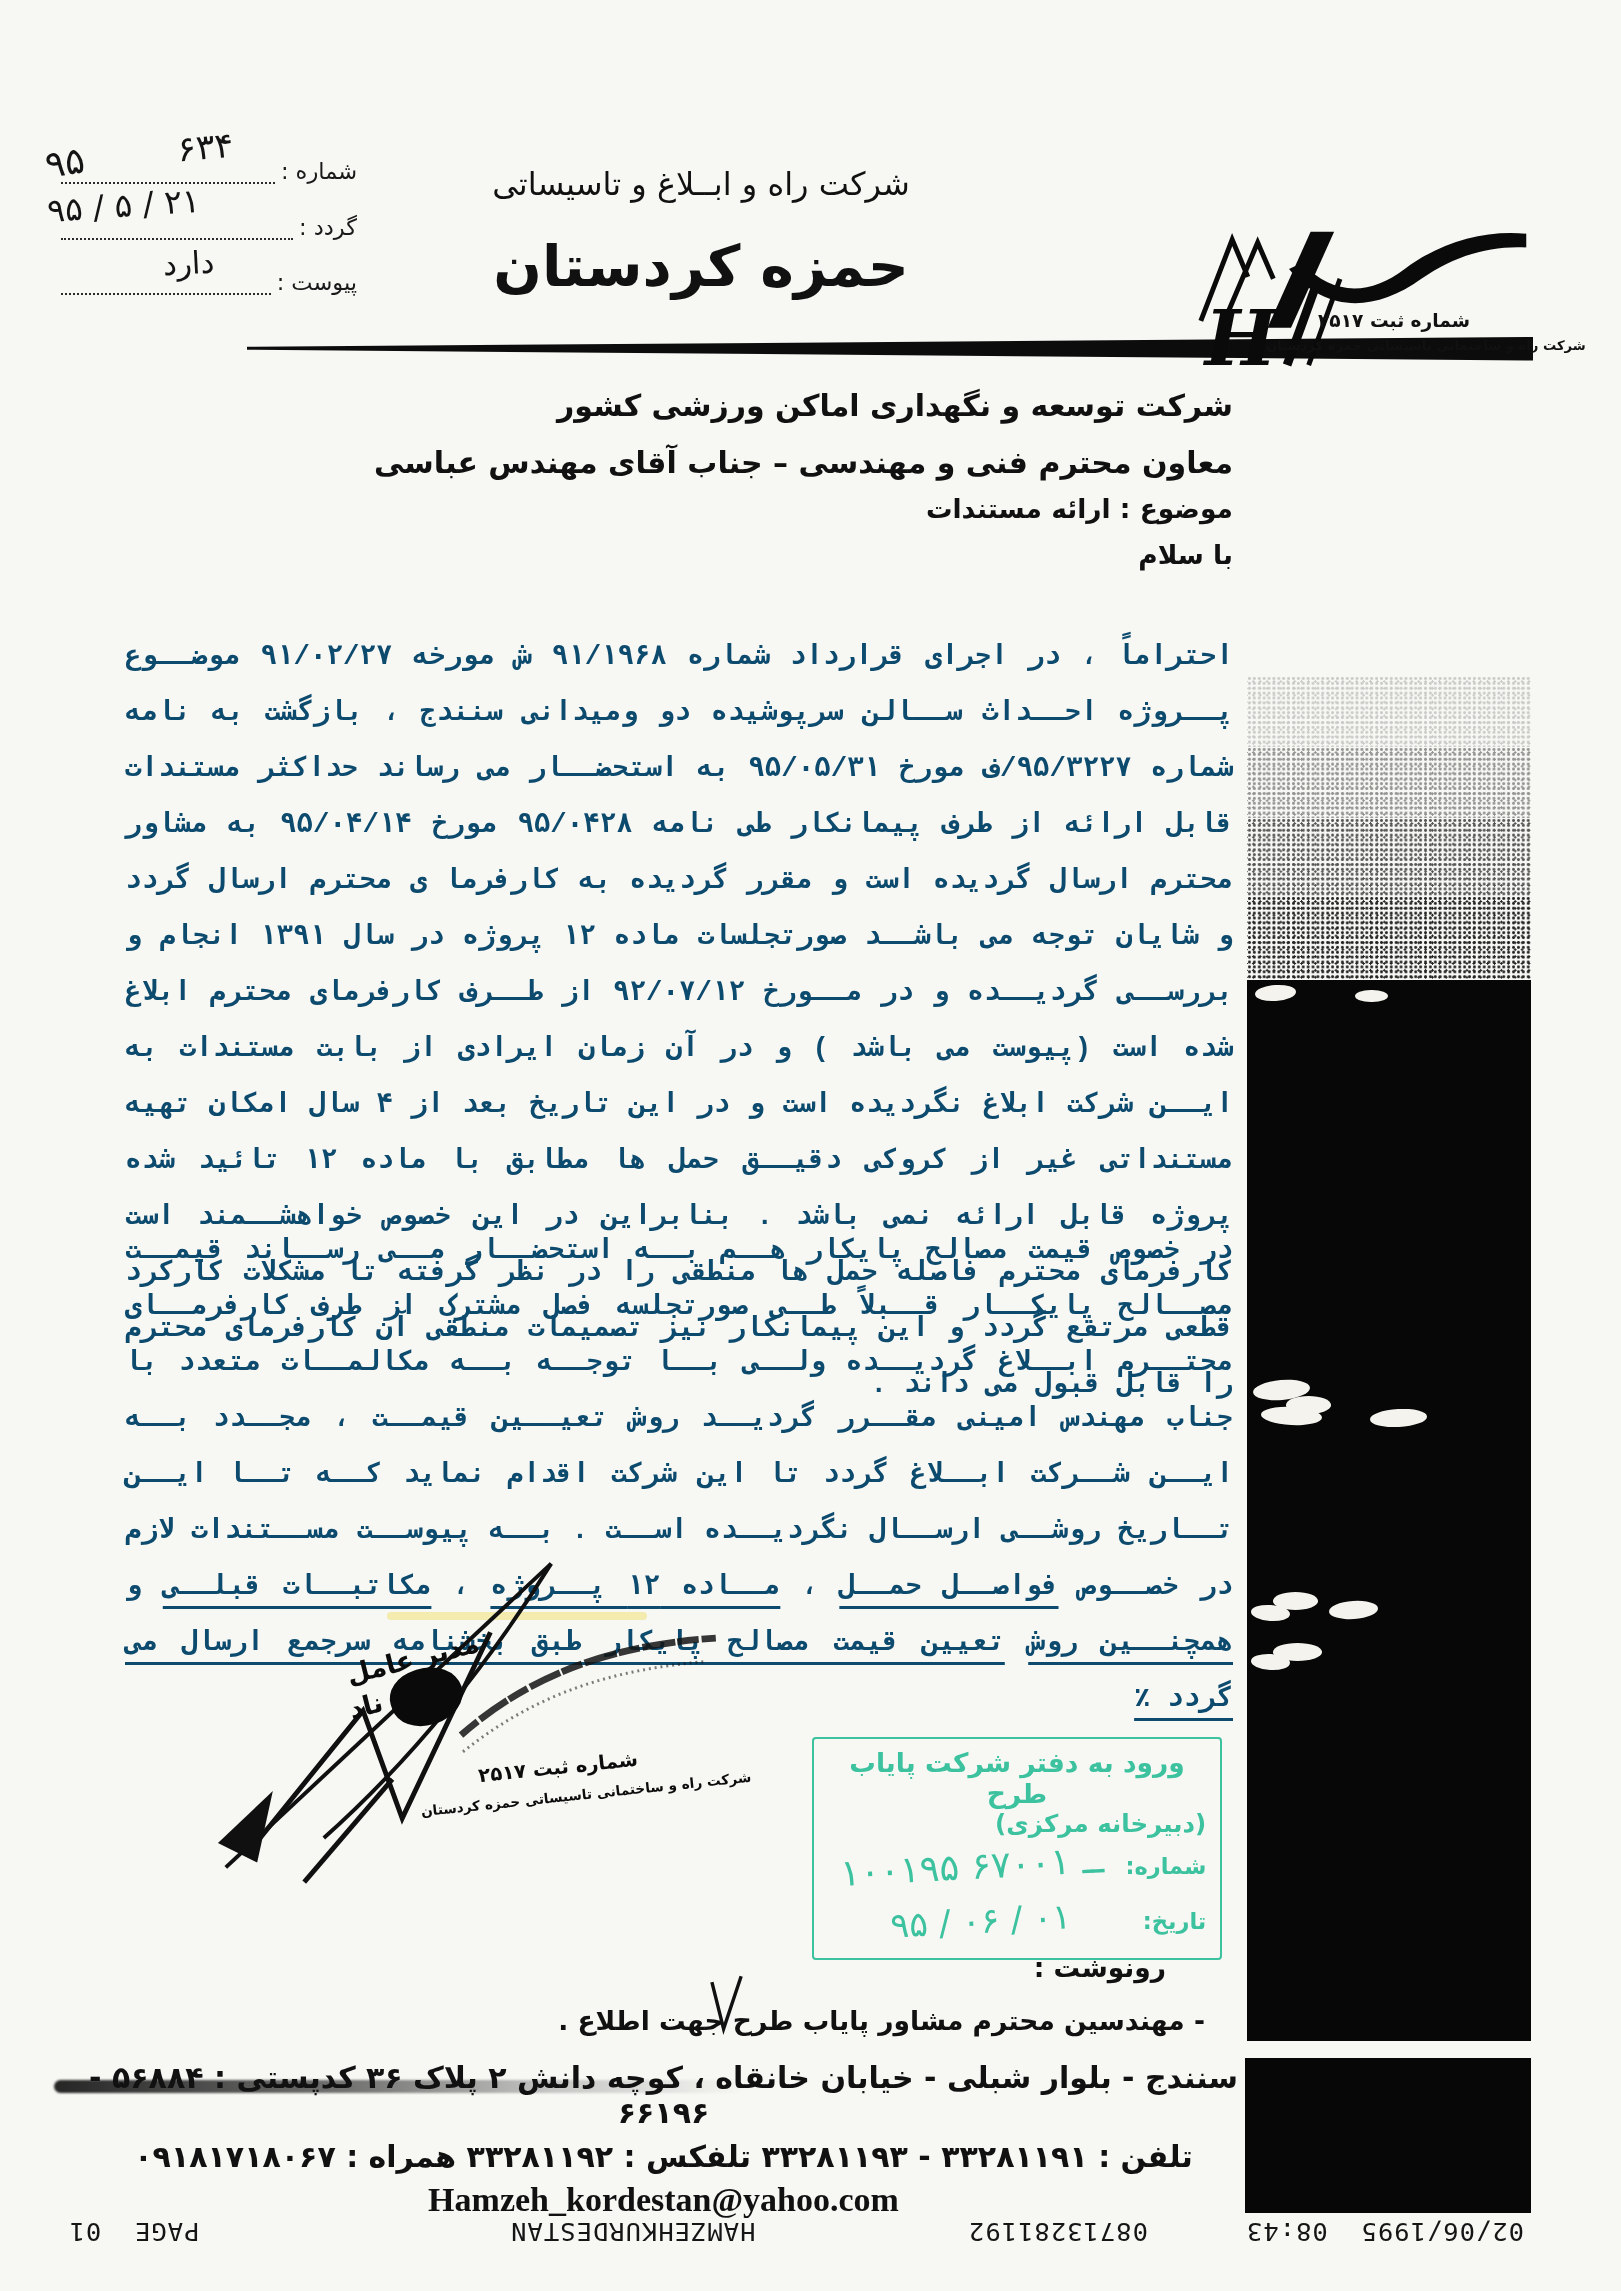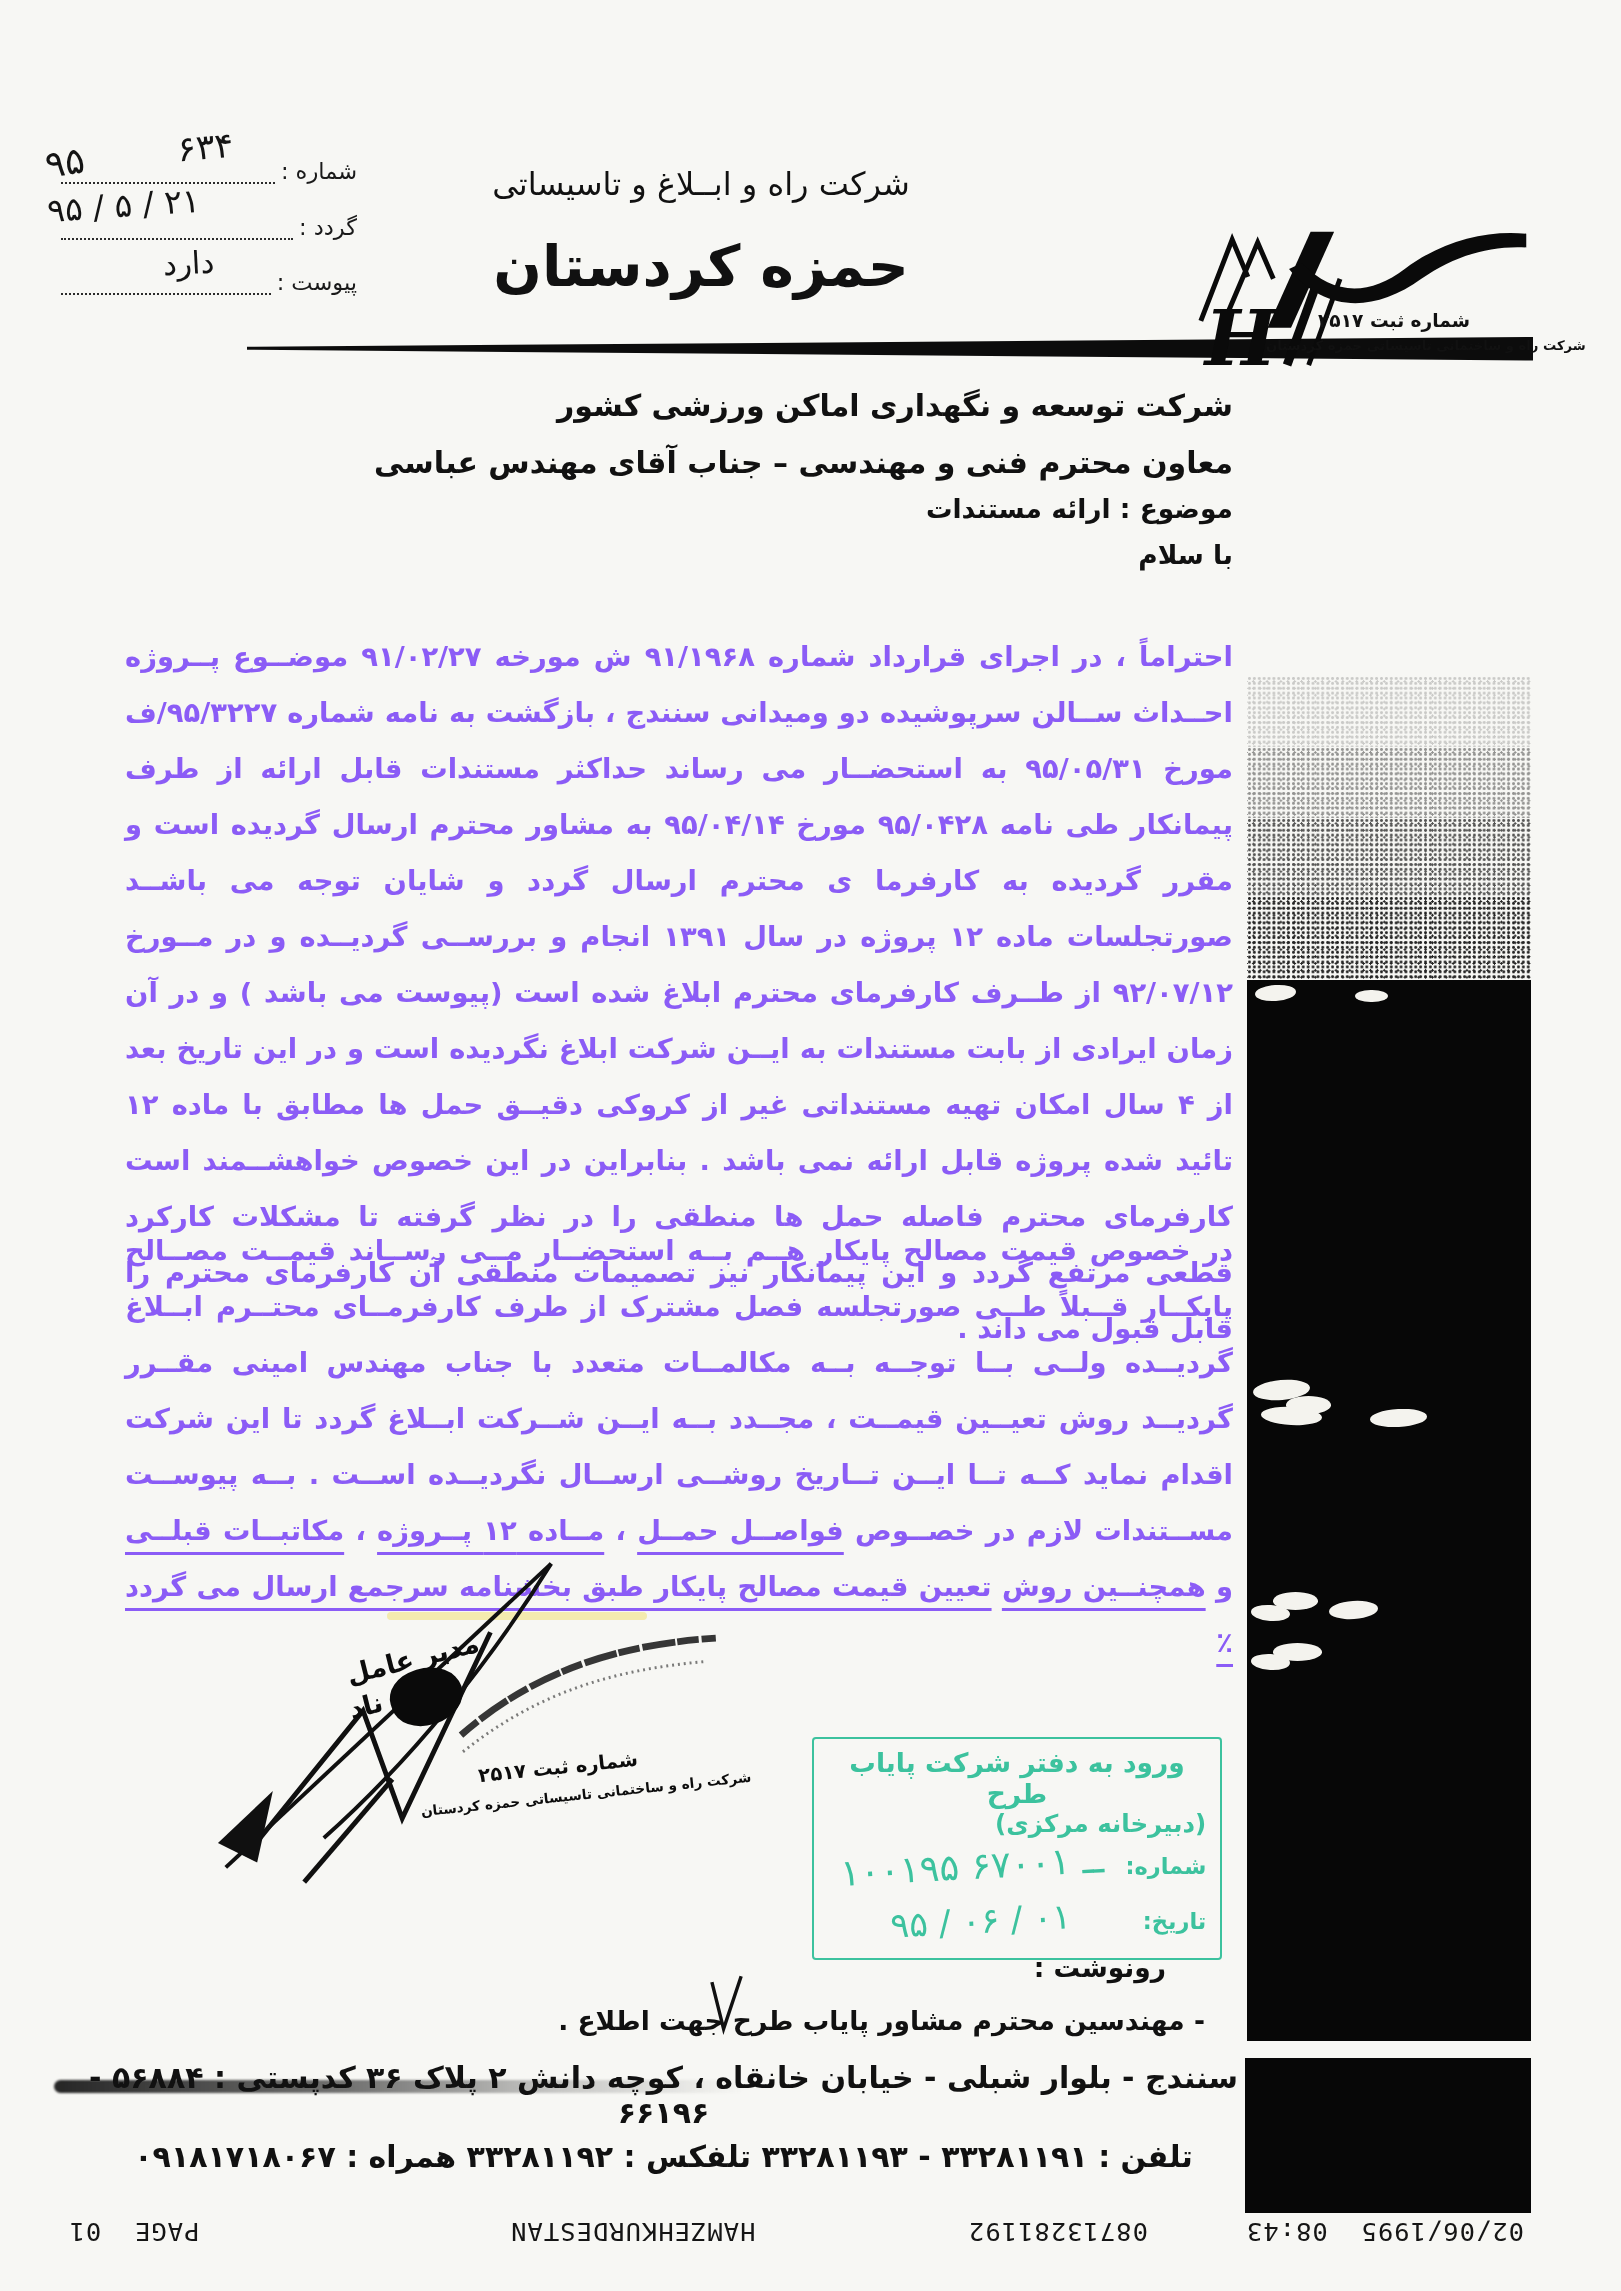--- a/index.html
+++ b/index.html
@@ -28,21 +28,21 @@
   .logo-reg{left:1318px;top:310px;font-size:18.6px;font-weight:bold;direction:rtl;white-space:nowrap;}
   .logo-caption{left:1266px;top:338px;font-size:13.2px;font-weight:bold;direction:rtl;white-space:nowrap;}
   
   .recipient{right:388px;top:388px;direction:rtl;text-align:right;}
   .recipient .org{font-size:30px;font-weight:bold;margin-bottom:21.6px;}
   .recipient .attn{font-size:30px;font-weight:bold;margin-bottom:13px;}
   .recipient .subject{font-size:26.5px;font-weight:bold;margin-bottom:15.7px;}
   .recipient .salutation{font-size:26.5px;font-weight:bold;}
   
   .body-par{left:125px;width:1108px;direction:rtl;text-align:justify;
-    font-size:27.4px;font-weight:bold;line-height:56px;color:#8b5cf6;}
+    font-size:27.4px;font-weight:bold;line-height:56px;color:#0c4a6e;font-family:Liberation Mono, monospace;}
   .p1{top:629px;}
   .p2{top:1223px;}
   .u{text-decoration:underline;text-decoration-thickness:2.9px;text-underline-offset:11.8px;}
   
   .sig-svg{left:167px;top:1544px;}
   .sig-text{font-weight:bold;direction:rtl;white-space:nowrap;color:#0c0c0c;}
   .sig-title{left:345px;top:1643px;font-size:26.5px;transform:rotate(-14deg);}
   .sig-name{left:349px;top:1690px;font-size:26.5px;transform:rotate(-14deg);}
   .sig-blot{left:390px;top:1668px;width:73px;height:57px;background:#0a0a0a;border-radius:46% 54% 50% 50%;transform:rotate(-18deg);}
   .sig-reg{left:478px;top:1756px;font-size:19.6px;transform:rotate(-6deg);}
@@ -164,20 +164,21 @@
   <div class="abs copy-label">رونوشت :</div>
   <div class="abs copy-item">- مهندسین محترم مشاور پایاب طرح جهت اطلاع .</div>
   <svg class="abs check-svg" width="39" height="63" viewBox="0 0 40 64">
     <polyline points="4,8 16,56 34,2" stroke="#111" stroke-width="3.5" fill="none"></polyline>
   </svg>
   <div class="abs smudge"></div>
 
   <div class="abs footer">
     <div class="addr">سنندج  - بلوار شبلی -  خیابان خانقاه ، کوچه دانش ۲ پلاک ۳۶ کدپستی : ۵۶۸۸۴ - ۶۶۱۹۶</div>
     <div class="phone">تلفن : ۳۳۲۸۱۱۹۱ - ۳۳۲۸۱۱۹۳ تلفکس : ۳۳۲۸۱۱۹۲ همراه : ۰۹۱۸۱۷۱۸۰۶۷</div>
+    <div class="email">Hamzeh_kordestan@yahoo.com</div>
   </div>
 
   <div class="abs fax-line">02/06/1995  08:43      08713281192             HAMZEHKURDESTAN                   PAGE  01</div>
 
   <div class="abs band-noise">
     <div class="noise-strip n1"></div>
     <div class="noise-strip n2"></div>
     <div class="noise-strip n3"></div>
     <div class="noise-strip n4"></div>
   </div>

